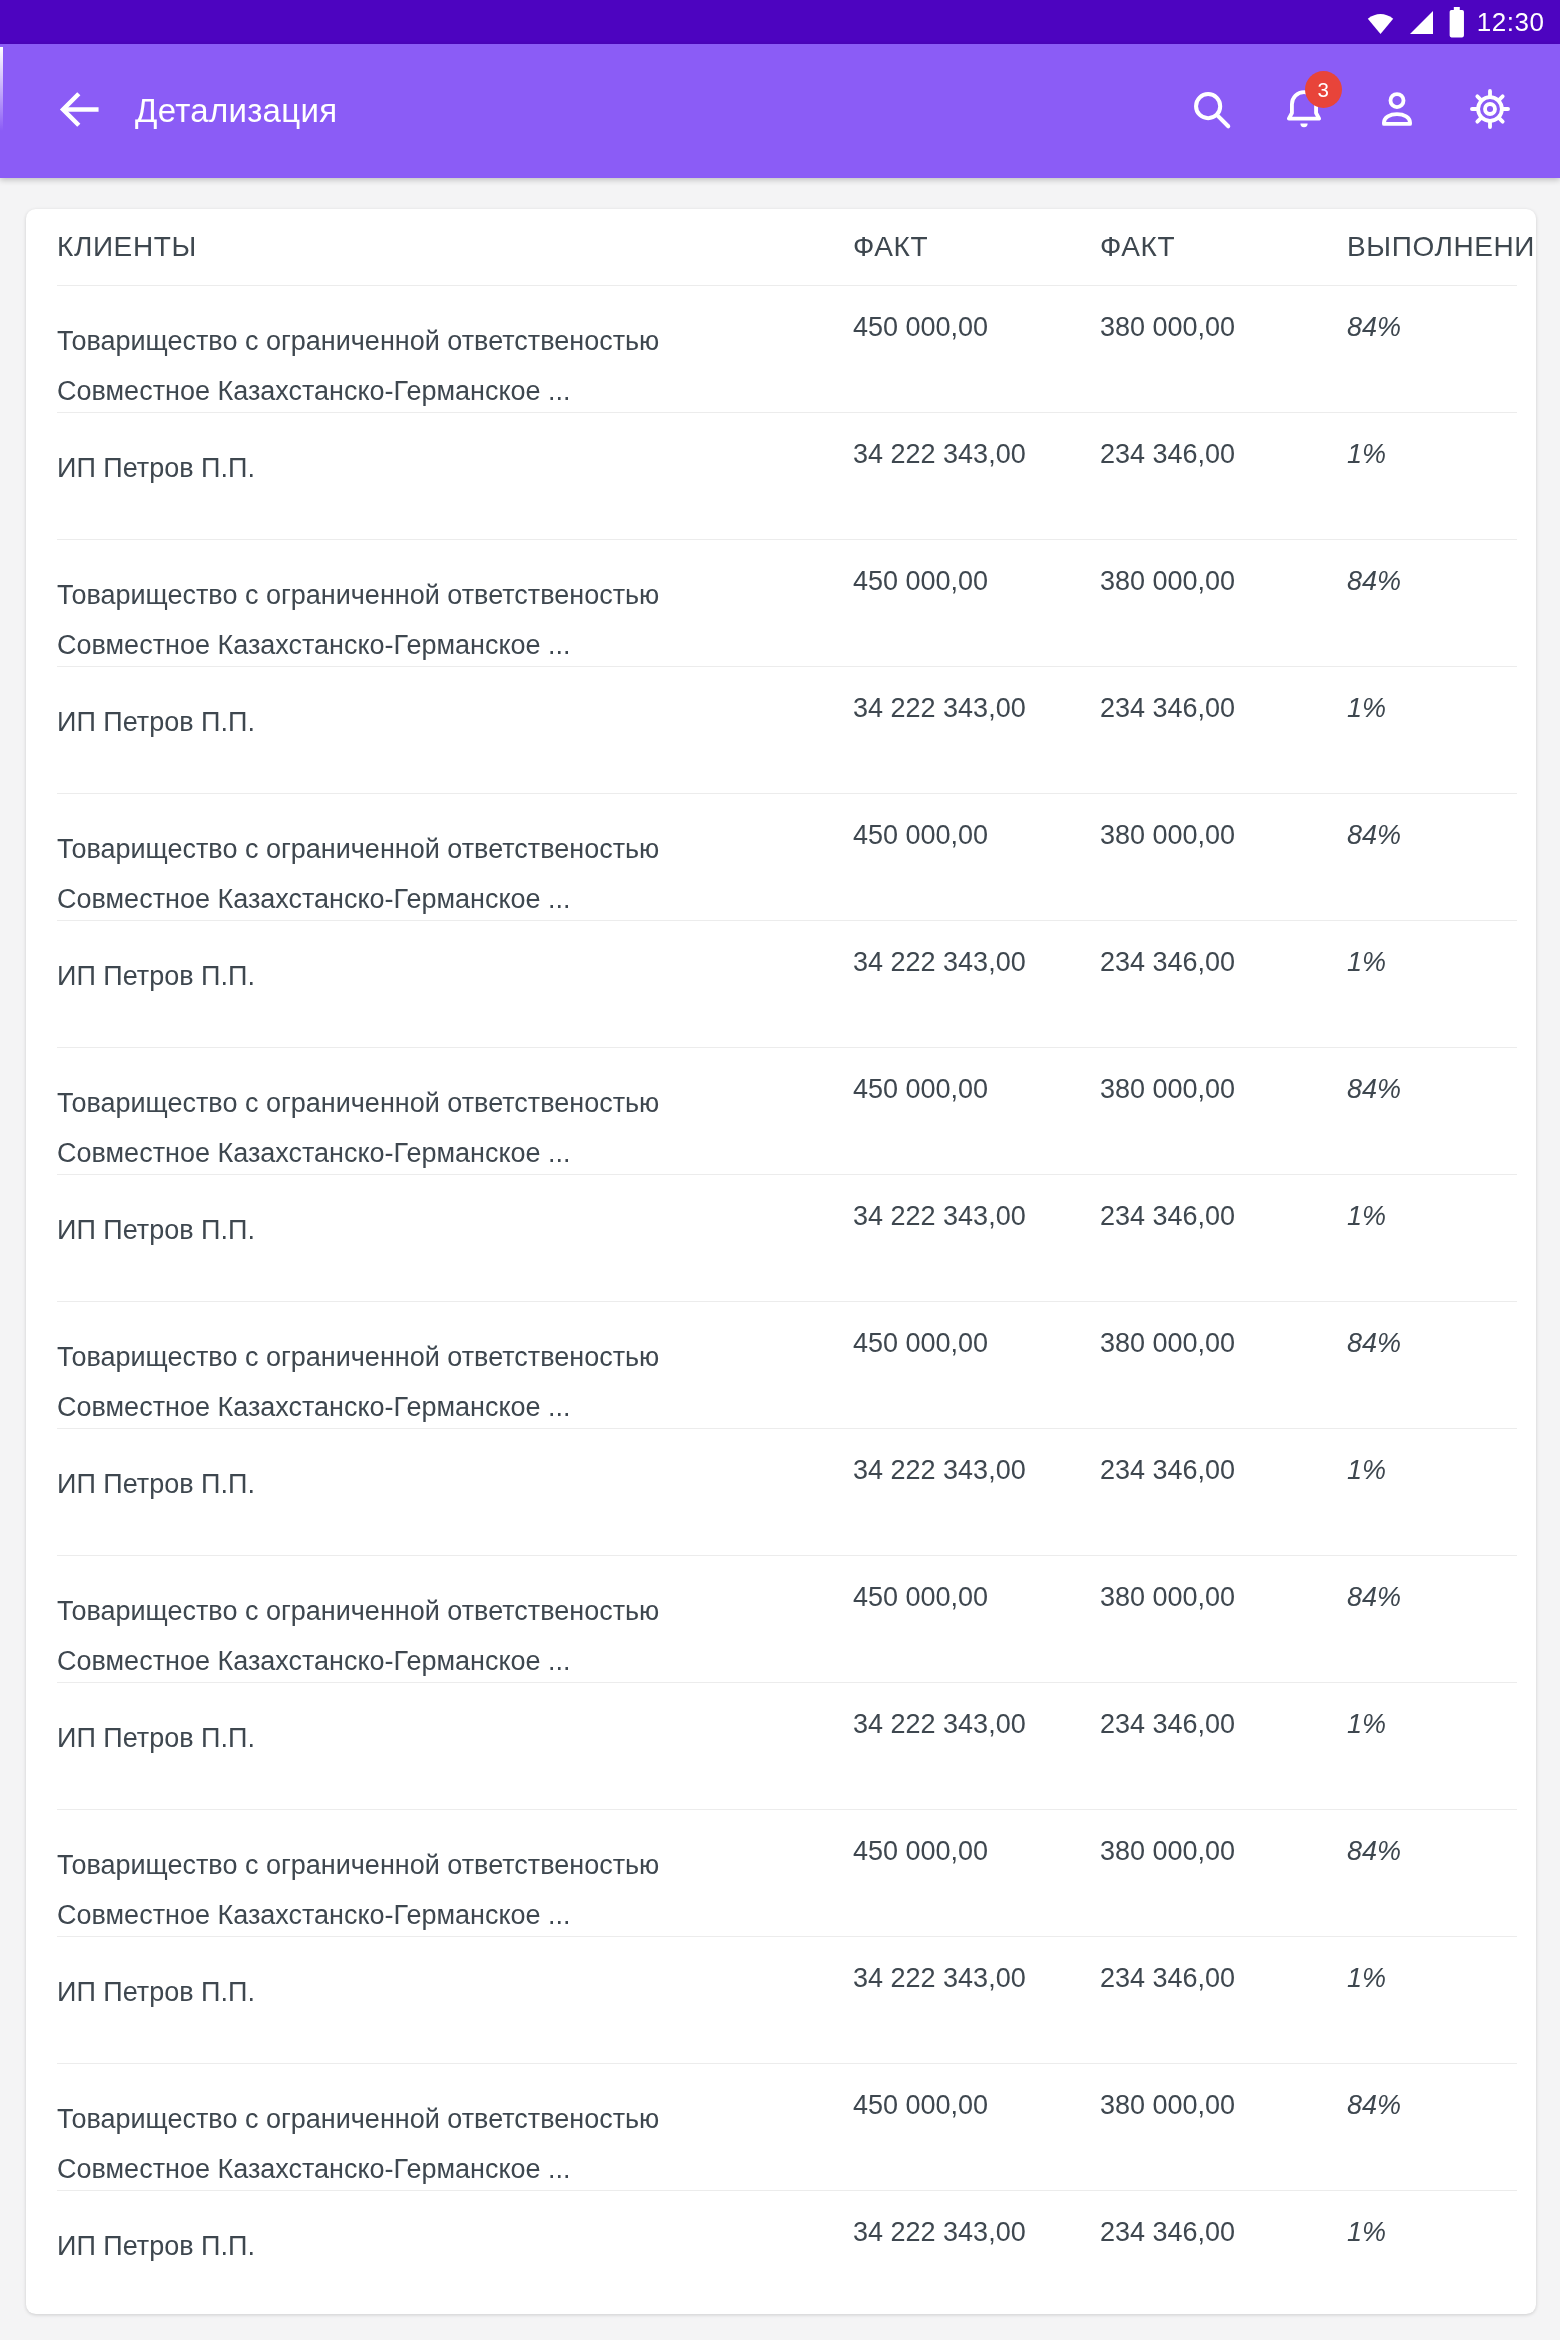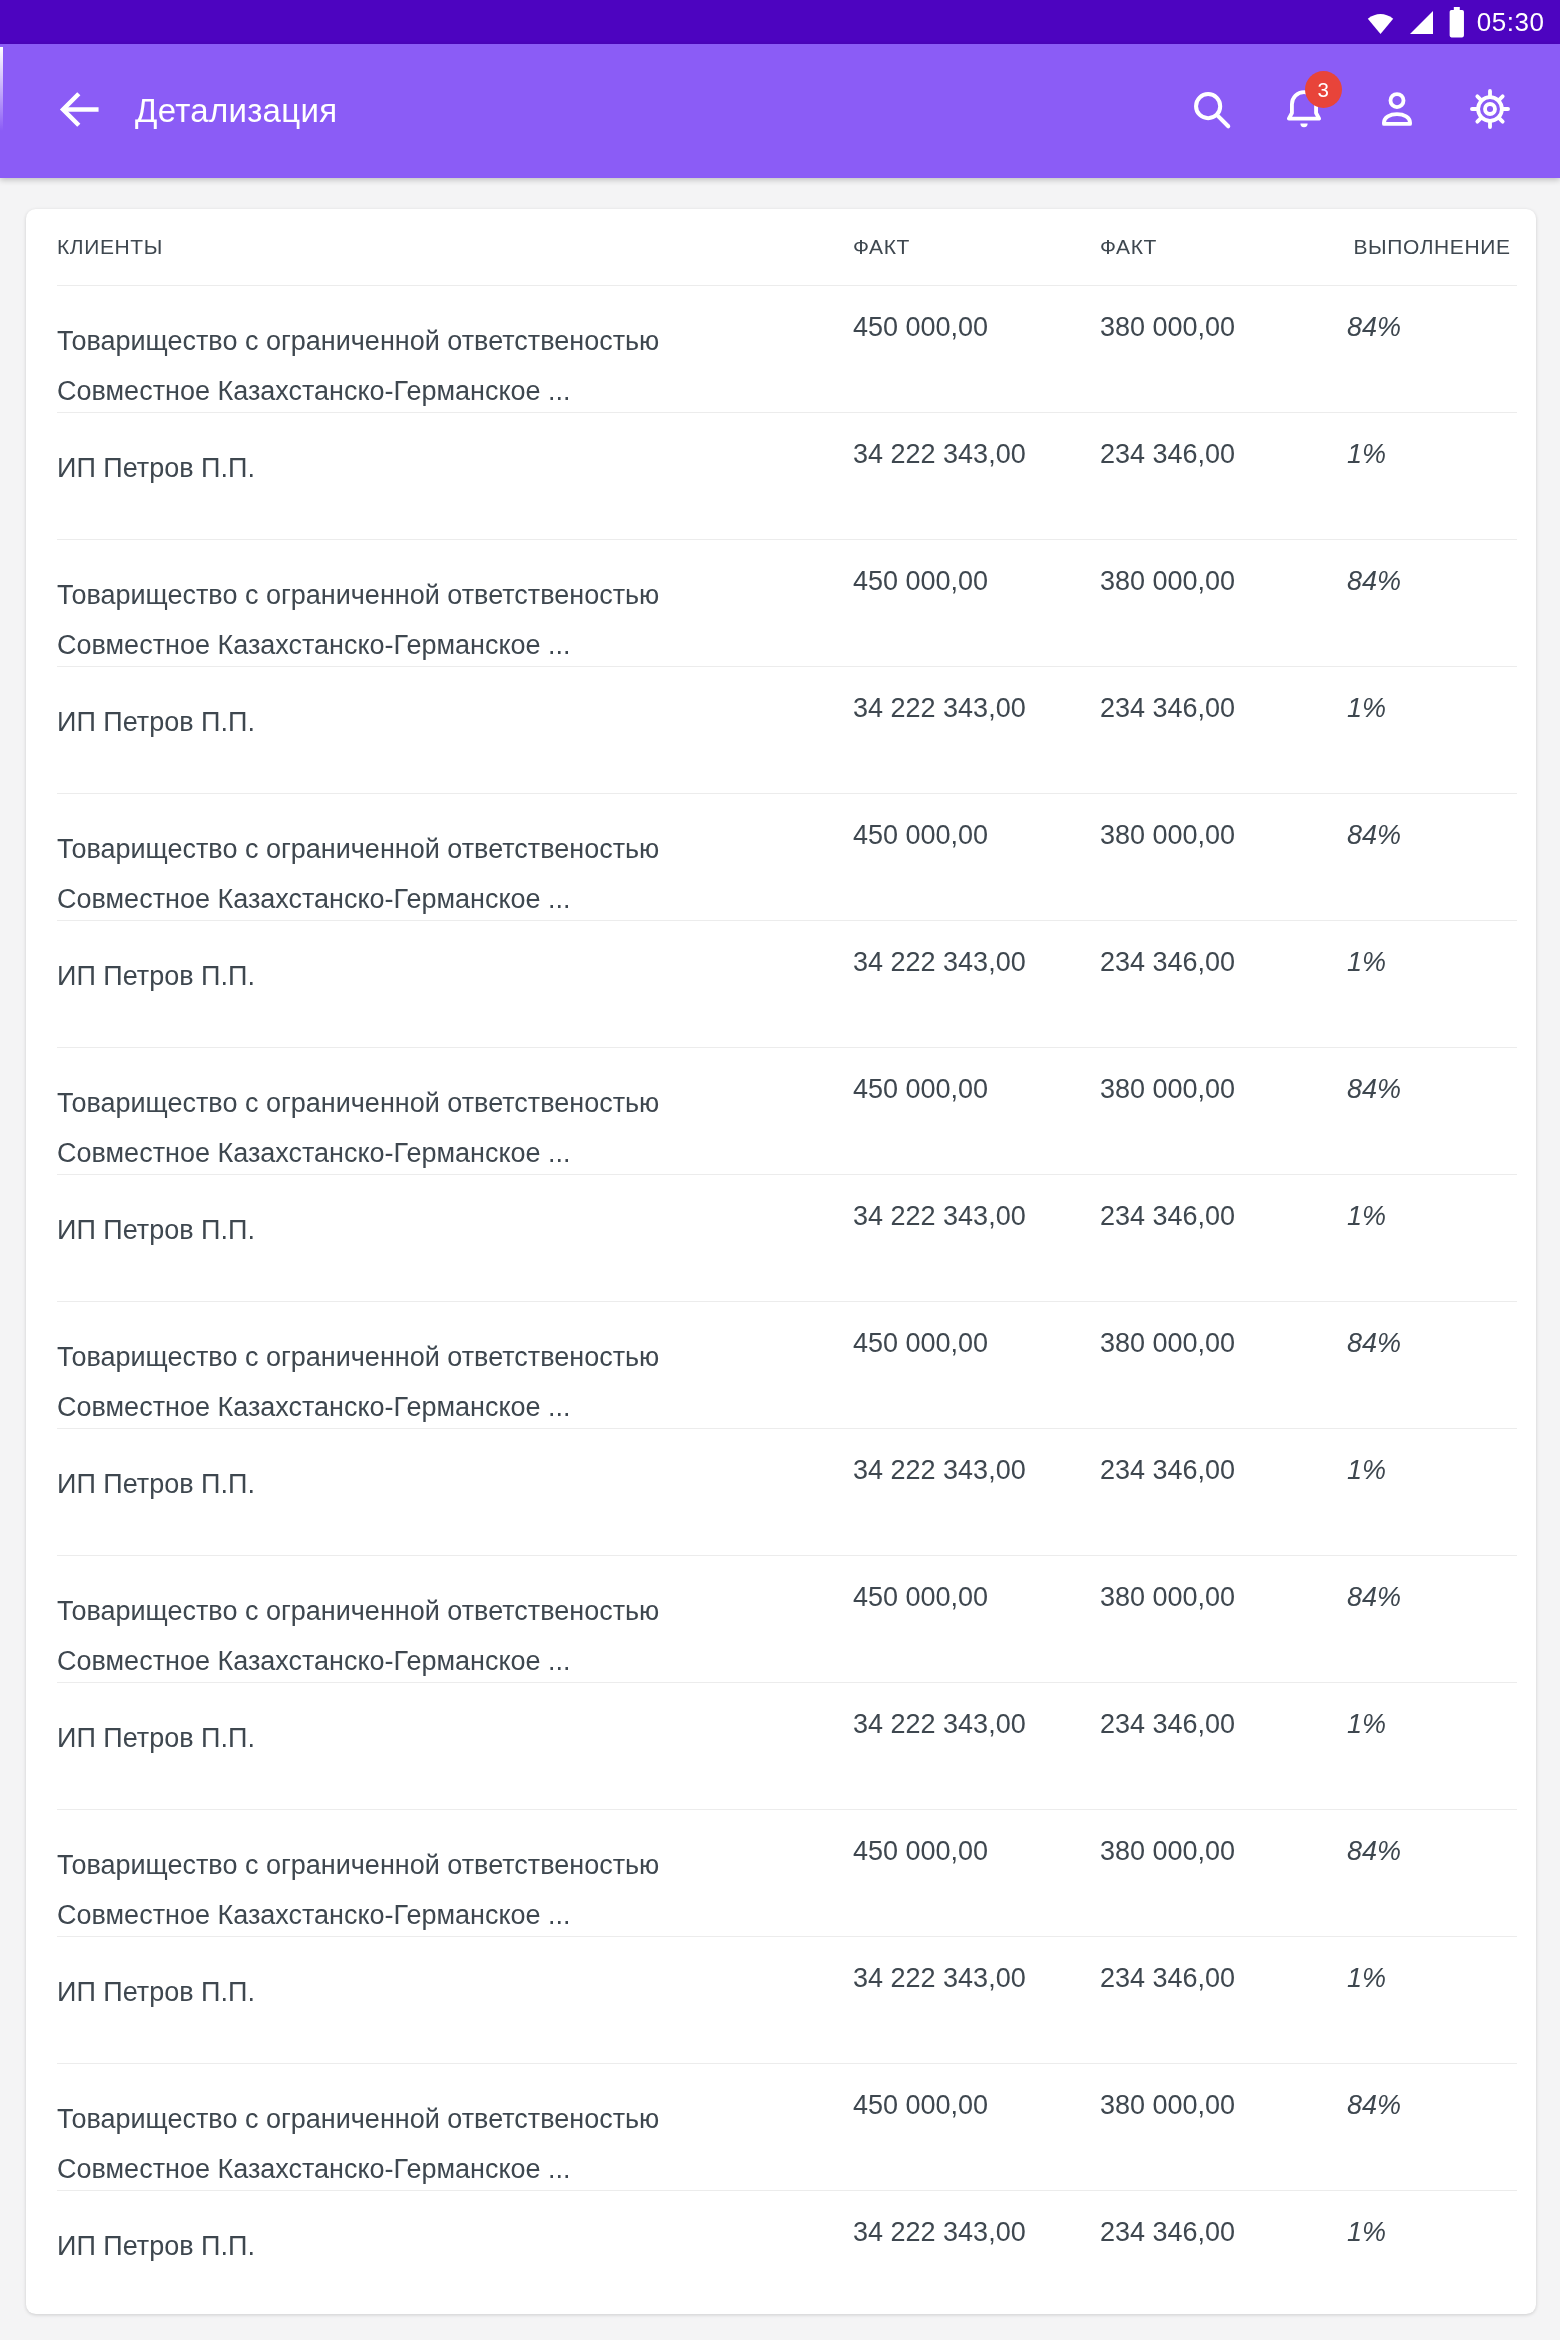--- a/index.html
+++ b/index.html
@@ -57,21 +57,21 @@
     overflow:hidden;
   }
   table { border-collapse:collapse; table-layout:fixed; width:1459px; }
   col.c-client { width:796px; }
   col.c-plan { width:247px; }
   col.c-fact { width:247px; }
   col.c-compl { width:170px; }
 
   thead th {
     height:76px; vertical-align:middle; text-align:left;
-    font-size:21px; font-weight:400; letter-spacing:0.6px;
+    font-size:28px; font-weight:400; letter-spacing:0.6px;
     color:#3e474f; border-bottom:1px solid #ececec;
   }
   thead th.right { text-align:center; }
 
   tbody td {
     height:127px; vertical-align:top; padding-top:23.4px;
     font-size:27px; line-height:36px; color:#3e474f;
     text-align:left;
   }
   tbody tr { border-bottom:1px solid #ececec; }
@@ -91,21 +91,21 @@
   <span class="sb-icon">
     <svg width="29" height="29" viewBox="0 0 24 24">
         <path d="M2.5 21.5 L21.5 21.5 L21.5 2.5 Z" fill="#ffffff"></path>
       </svg>
   </span>
   <span class="sb-icon">
     <svg width="17.6" height="31" viewBox="0 0 14 26">
         <path d="M4.5 0 h5 v2.5 h2 a1.5 1.5 0 0 1 1.5 1.5 v20 a1.5 1.5 0 0 1 -1.5 1.5 h-9 a1.5 1.5 0 0 1 -1.5 -1.5 v-20 a1.5 1.5 0 0 1 1.5 -1.5 h2 Z" fill="#ffffff"></path>
       </svg>
   </span>
-  <span class="time">05:30</span>
+  <span class="time">12:30</span>
 </div>
 
 <div class="app-bar">
   <div class="drawer-edge-artifact"></div>
 
   <div class="back-btn">
     <span>
       <svg width="51" height="51" viewBox="0 0 24 24" fill="none" stroke="#ffffff" stroke-width="2.1">
         <path d="M20.5 12 H4.4"></path>
           <path d="M11.2 4.6 L3.8 12 L11.2 19.4"></path>

